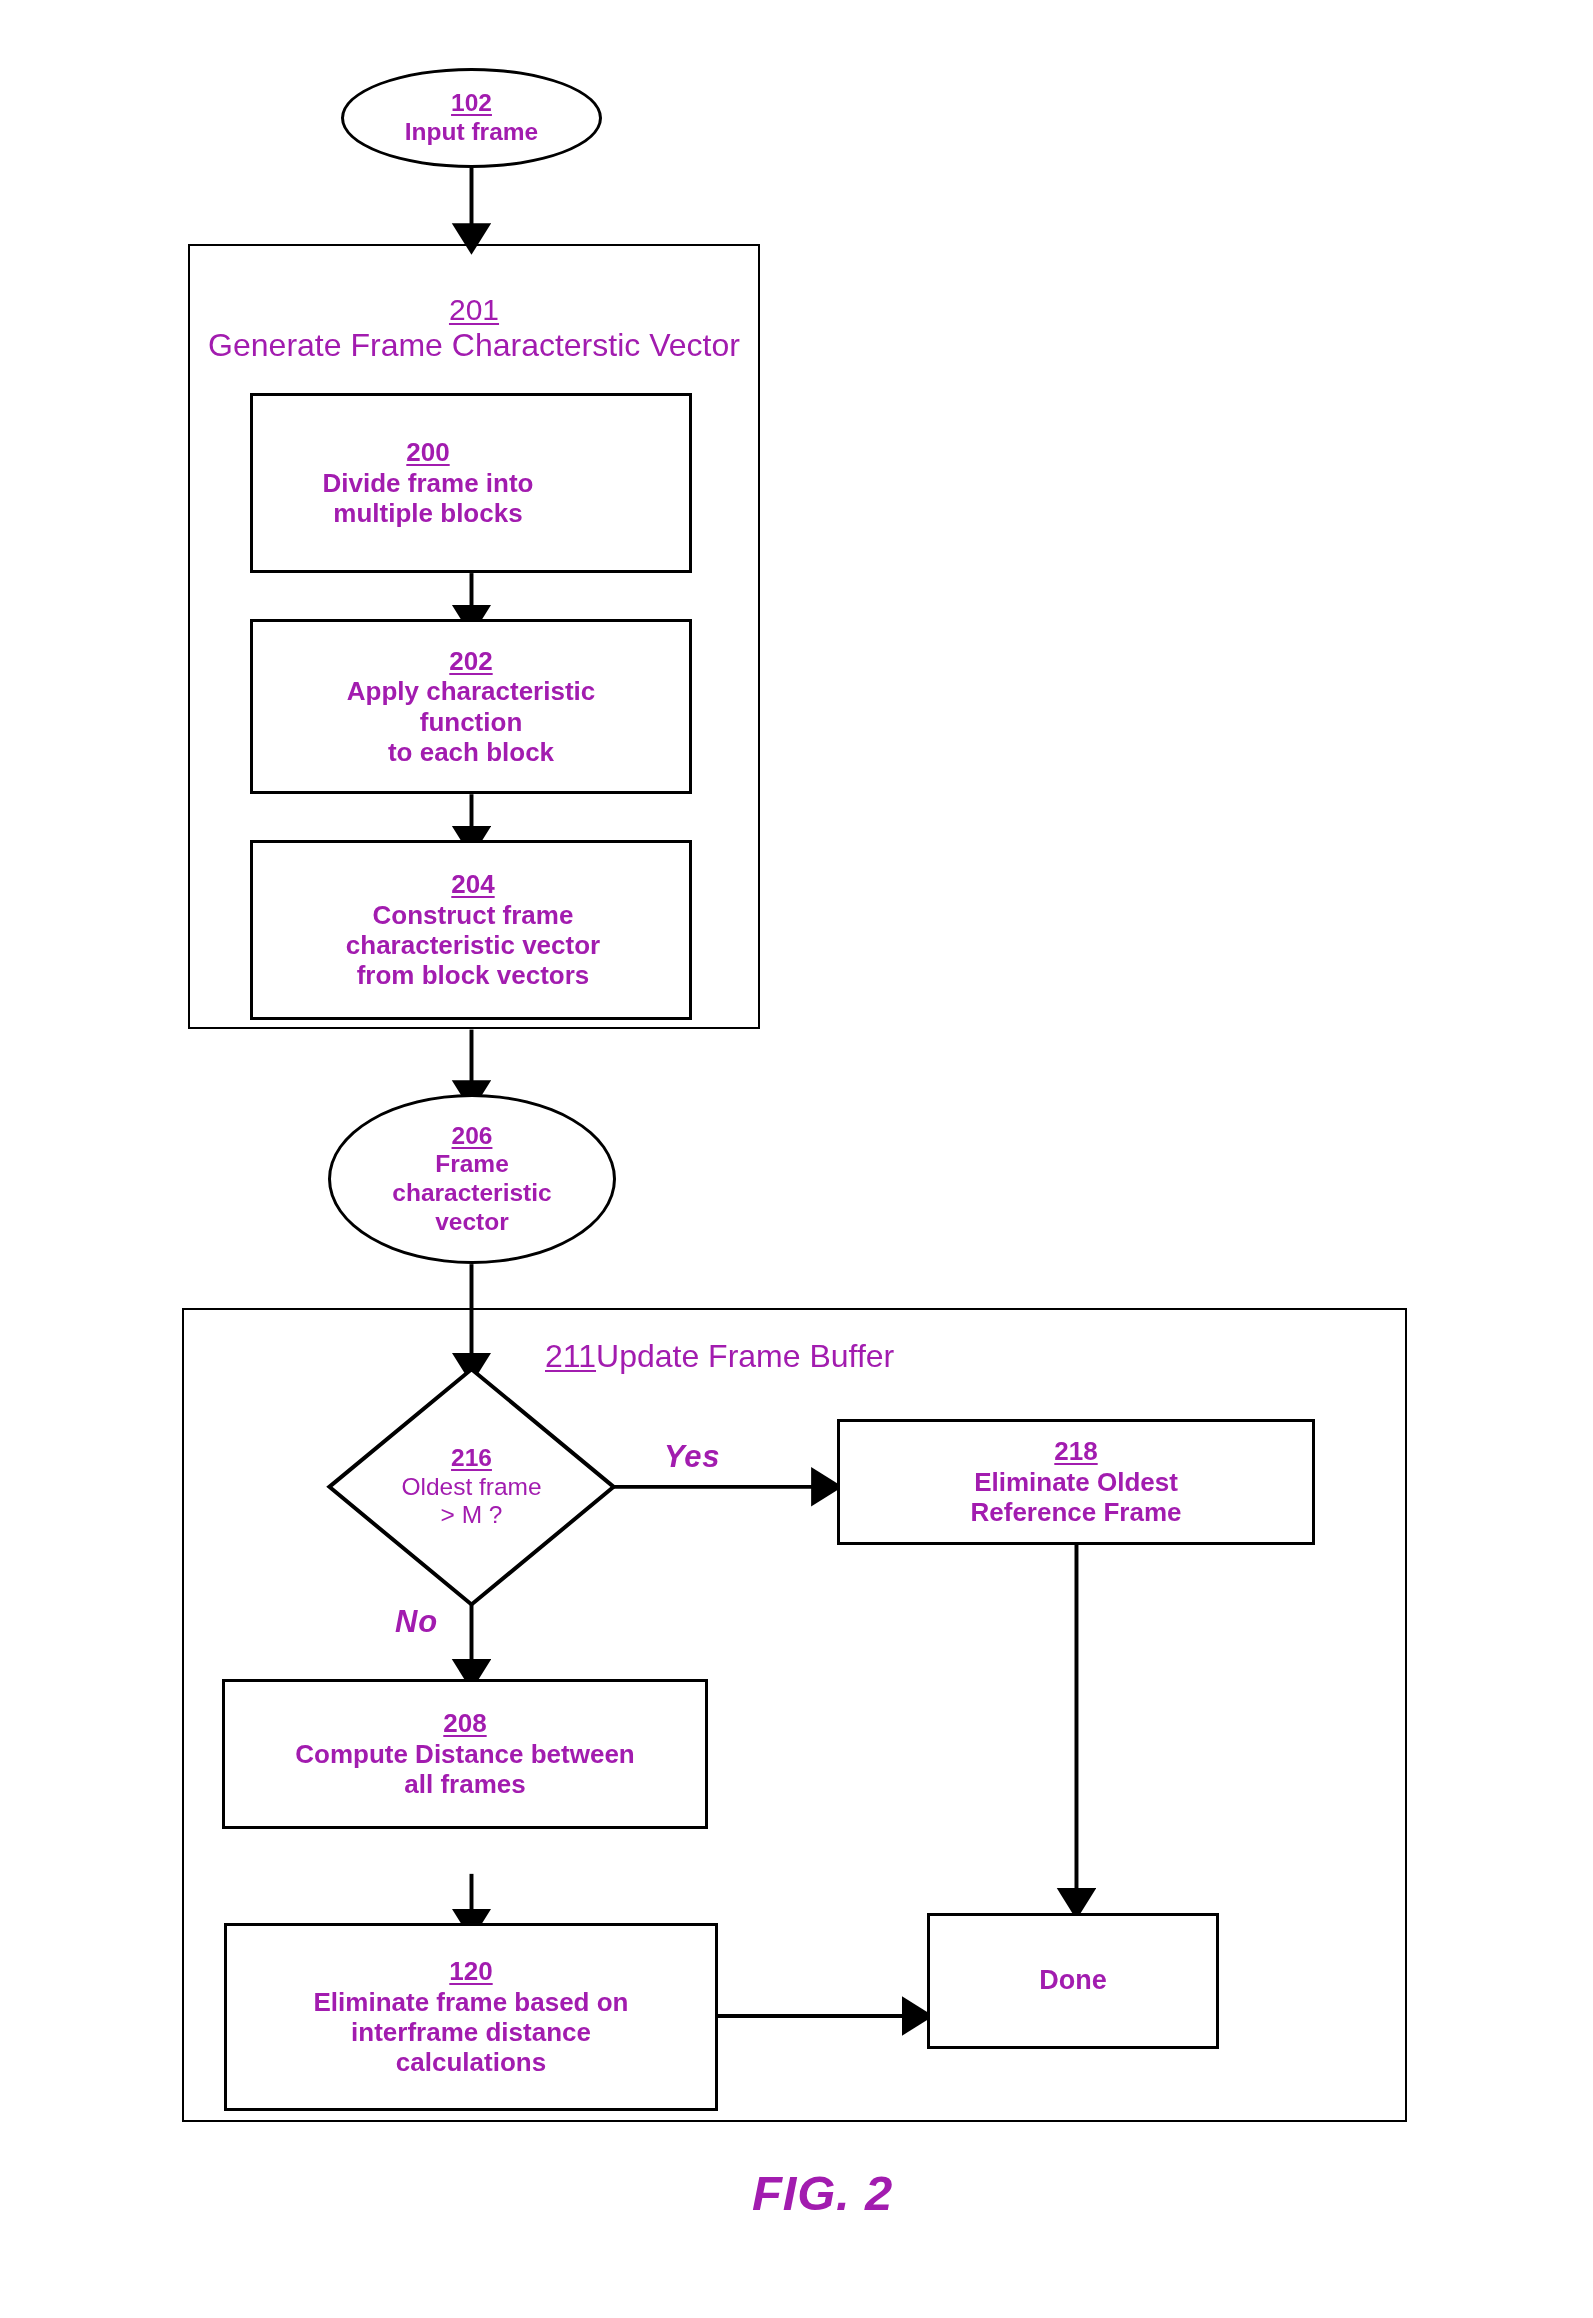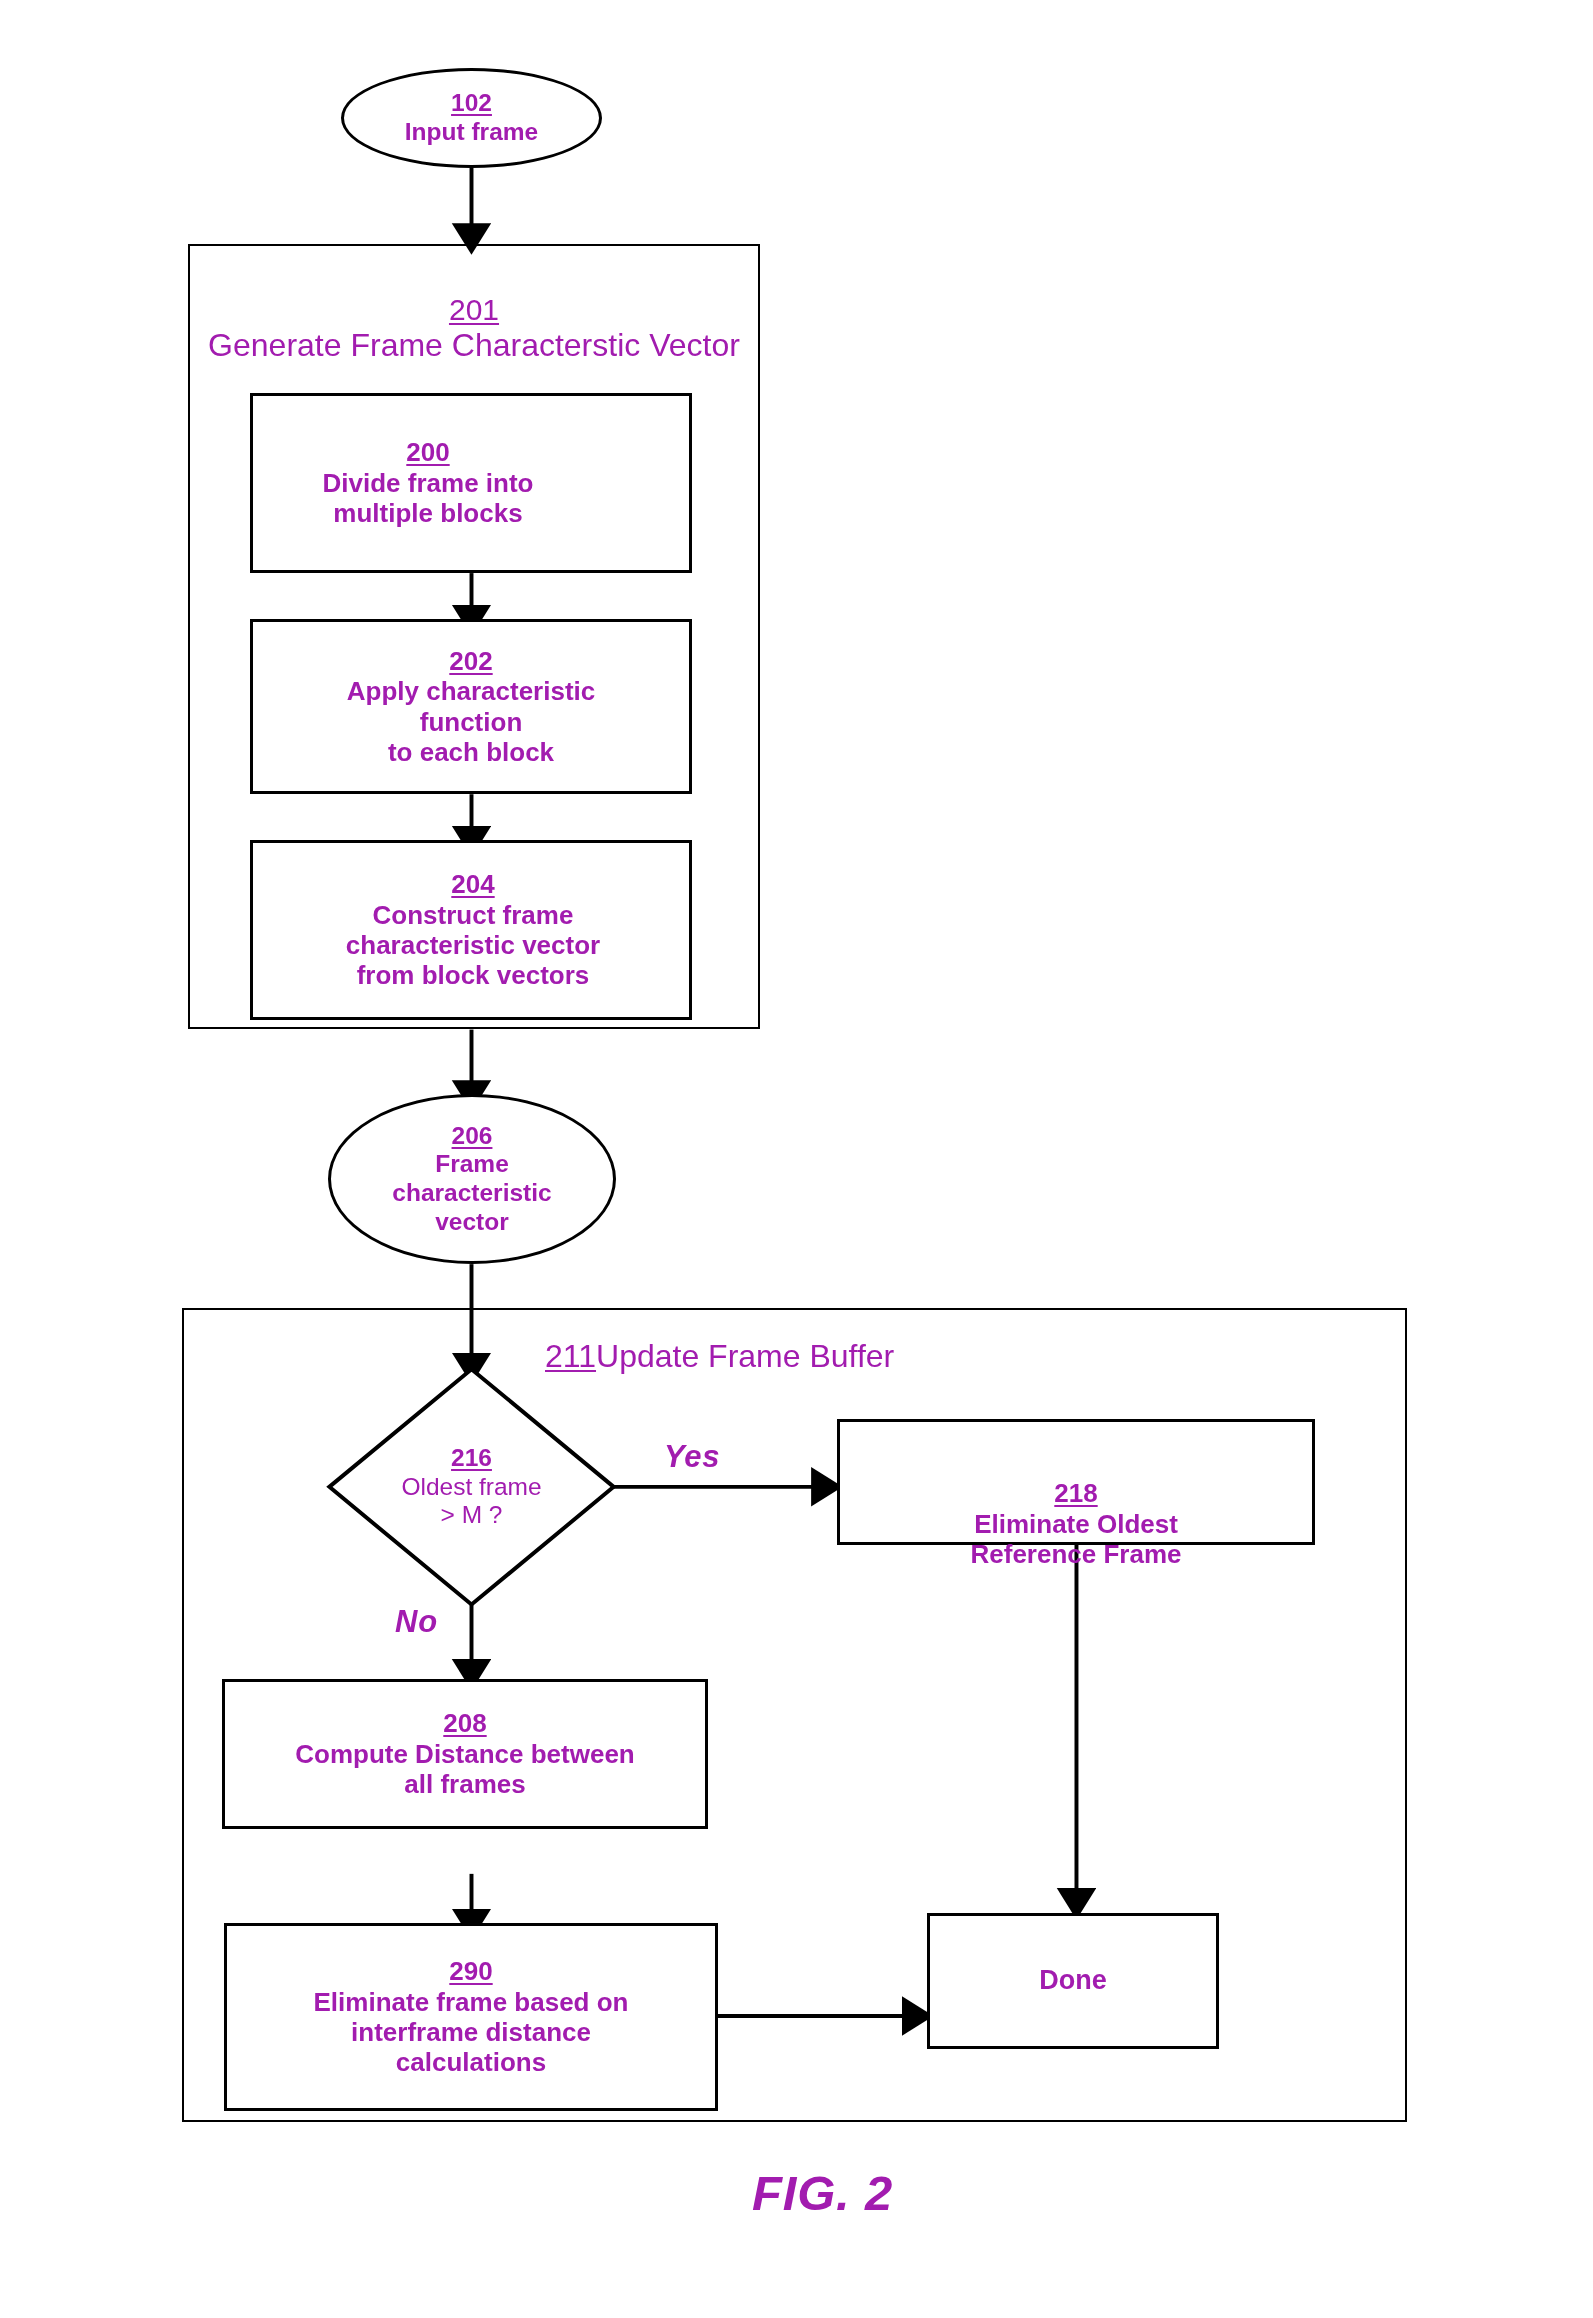--- a/index.html
+++ b/index.html
@@ -164,36 +164,36 @@
   <div class="node-text reg" style="left:349px; top:1420px; width:245px; height:134px; font-size:24.5px;">
     <span class="ref bold">216</span>
     <span>Oldest frame</span>
     <span>&gt; M ?</span>
   </div>
 
   <div class="figlabel" style="left:664px; top:1439px; font-size:31px;">Yes</div>
   <div class="figlabel" style="left:395px; top:1604px; font-size:31px;">No</div>
 
   <div class="rect" style="left:837px; top:1419px; width:478px; height:126px;"></div>
-  <div class="node-text bold" style="left:837px; top:1419px; width:478px; height:126px; font-size:26px;margin-top:42px;">
+  <div class="node-text bold" style="left:837px; top:1419px; width:478px; height:126px; font-size:26px;">
     <span class="ref">218</span>
     <span>Eliminate Oldest</span>
     <span>Reference Frame</span>
   </div>
 
   <div class="rect" style="left:222px; top:1679px; width:486px; height:150px;"></div>
   <div class="node-text bold" style="left:222px; top:1679px; width:486px; height:150px; font-size:26px;">
     <span class="ref">208</span>
     <span>Compute Distance between</span>
     <span>all frames</span>
   </div>
 
   <div class="rect" style="left:224px; top:1923px; width:494px; height:188px;"></div>
   <div class="node-text bold" style="left:224px; top:1923px; width:494px; height:188px; font-size:26px;">
-    <span class="ref">290</span>
+    <span class="ref">120</span>
     <span>Eliminate frame based on</span>
     <span>interframe distance</span>
     <span>calculations</span>
   </div>
 
   <div class="rect" style="left:927px; top:1913px; width:292px; height:136px;"></div>
   <div class="node-text bold" style="left:927px; top:1913px; width:292px; height:136px; font-size:27px;">
     <span>Done</span>
   </div>
 

